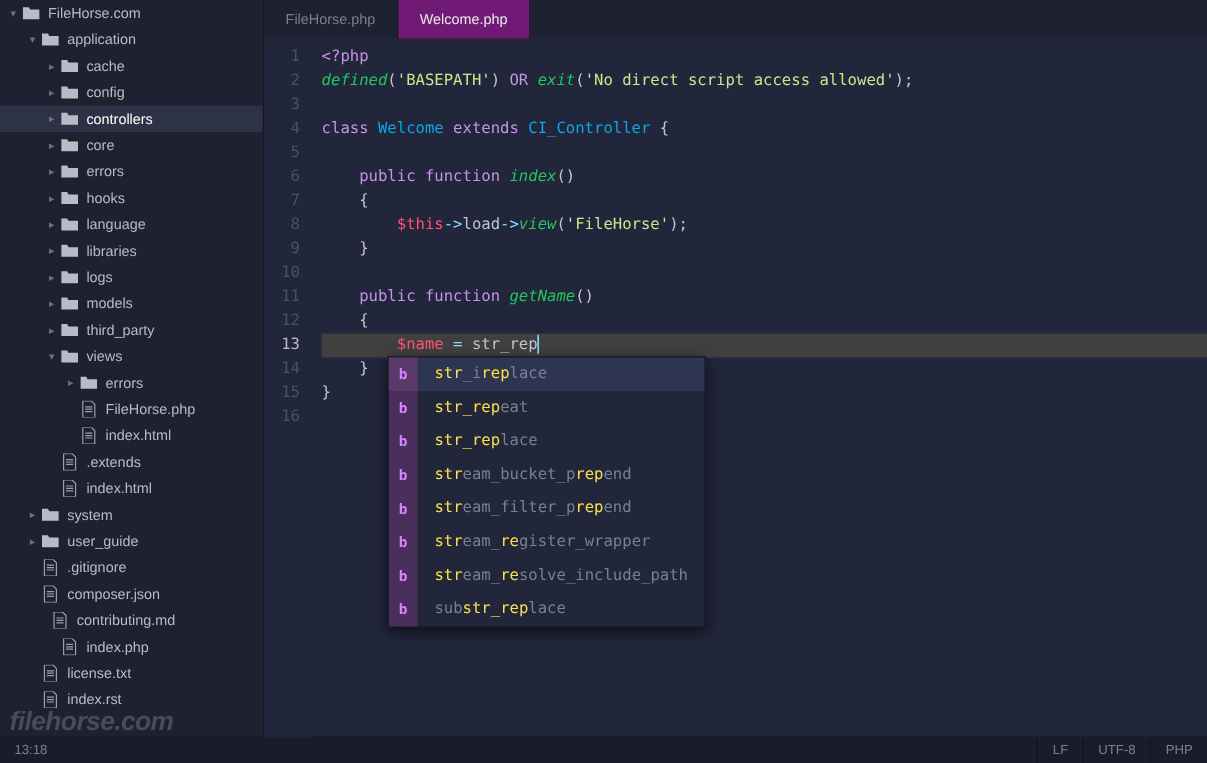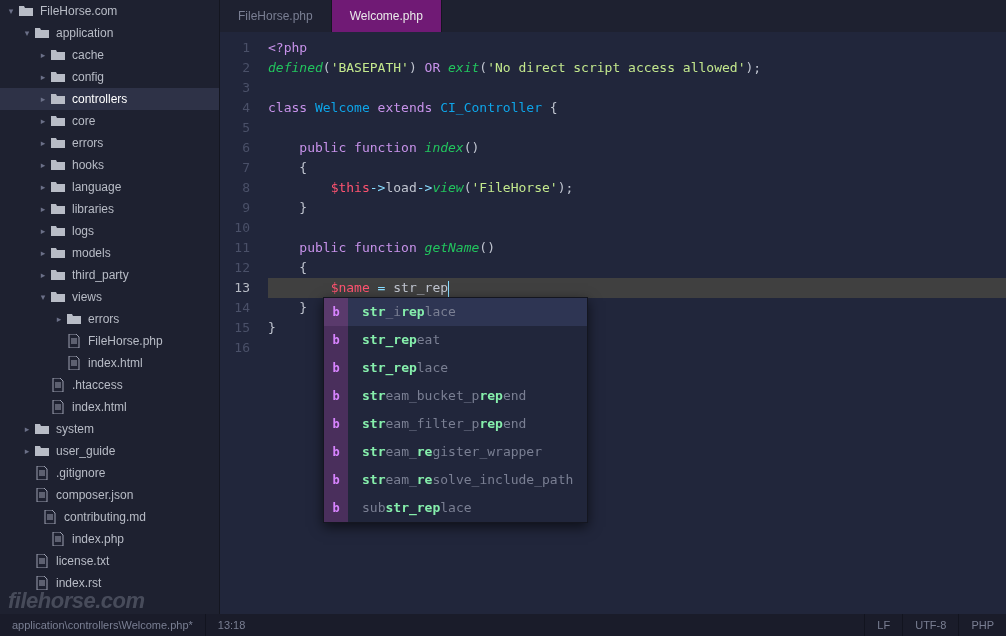--- a/index.html
+++ b/index.html
@@ -134,21 +134,21 @@
   background: #4a2f5c;
   color: #d884ff;
   display: flex;
   align-items: center;
   justify-content: center;
   font-weight: bold;
   font-size: 12px;
 }
 .ac-item.selected .ac-badge { background: #5a3a6c; }
 .ac-text { padding: 0 14px; color: #7a7f93; }
-.ac-text .m { color: #86efac; font-weight: bold; }
+.ac-text .m { color: #fde047; font-weight: normal; }
 .statusbar {
   height: 22px;
   background: #1a1c2a;
   display: flex;
   align-items: center;
   font-size: 11px;
   color: #7a7f93;
 }
 .status-left { flex: 1; display: flex; }
 .status-right { display: flex; }
@@ -336,21 +336,21 @@
         </div>
       </div>
     <div id="appfiles">
         <div class="tree-item" style="padding-left:48px">
           <span class="icon file-icon">
             <svg width="12" height="14" viewBox="0 0 12 14">
               <path d="M1 0h7l3 3v11H1z" fill="none" stroke="#9ca0b0" stroke-width="1"></path>
               <path d="M3 5h6M3 7h6M3 9h6" stroke="#9ca0b0" stroke-width="1"></path>
             </svg>
           </span>
-          <span>.htaccess</span>
+          <span>.extends</span>
         </div>
         <div class="tree-item" style="padding-left:48px">
           <span class="icon file-icon">
             <svg width="12" height="14" viewBox="0 0 12 14">
               <path d="M1 0h7l3 3v11H1z" fill="none" stroke="#9ca0b0" stroke-width="1"></path>
               <path d="M3 5h6M3 7h6M3 9h6" stroke="#9ca0b0" stroke-width="1"></path>
             </svg>
           </span>
           <span>index.html</span>
         </div>
@@ -513,23 +513,20 @@
             <span class="ac-text">sub<span class="m">str_rep</span><span class="m"></span>lace</span>
           </div>
         </div>
     </div>
   </div>
 </div>
 
 <div class="statusbar">
   <div class="status-left">
     <div class="status-item">
-        <span>application\controllers\Welcome.php*</span>
-      </div>
-    <div class="status-item">
         <span>13:18</span>
       </div>
   </div>
   <div class="status-right">
     <div class="status-item">
         <span>LF</span>
       </div>
     <div class="status-item">
         <span>UTF-8</span>
       </div>

